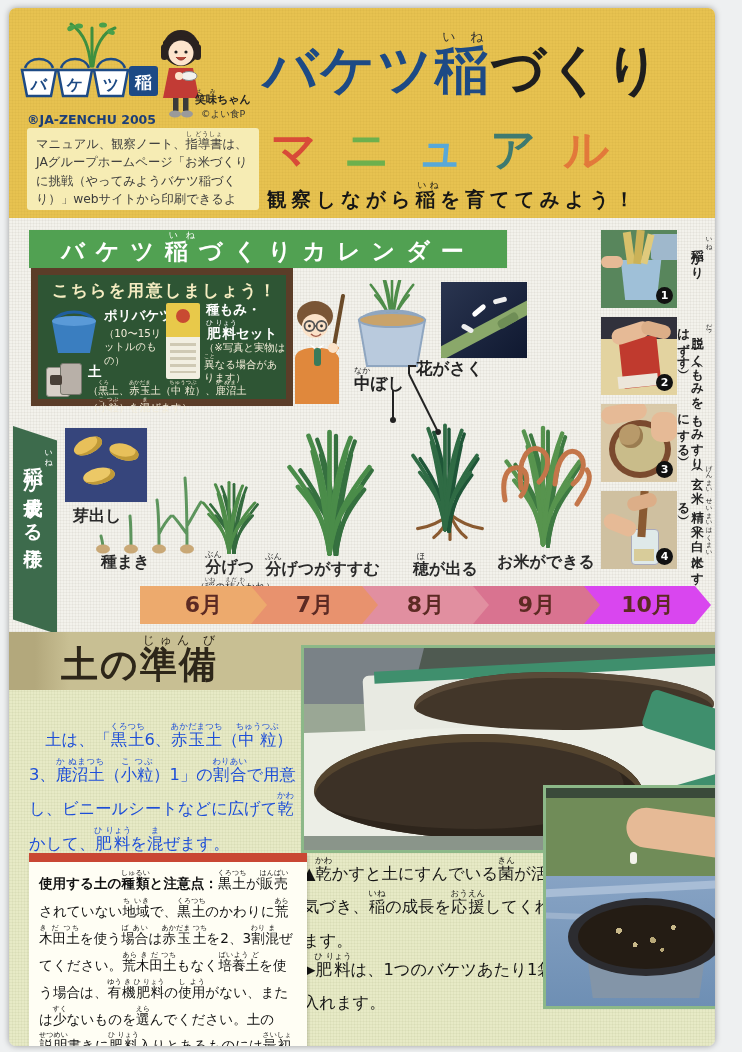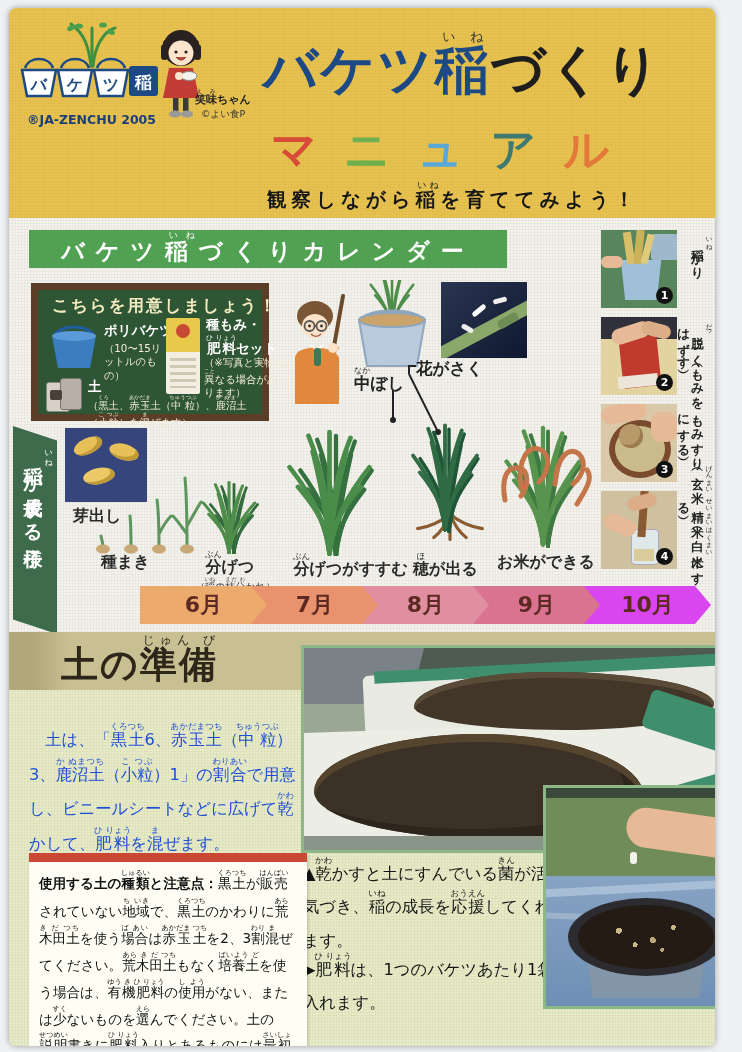--- a/index.html
+++ b/index.html
@@ -36,21 +36,21 @@
   #cal-bg{left:0;top:210px;width:706px;height:414px;background:#f3f2ec;
     background-image:repeating-linear-gradient(0deg,rgba(90,80,60,.05) 0 1px,transparent 1px 3px),repeating-linear-gradient(90deg,rgba(90,80,60,.05) 0 1px,transparent 1px 3px);}
   #cal-banner{left:20px;top:222px;width:478px;height:38px;background:#51a152;color:#fff;
     font-weight:bold;font-size:23px;letter-spacing:11px;text-align:center;line-height:40px;white-space:nowrap;}
   #cal-banner ruby rt{font-size:9px;}
   .side-photo{width:76px;height:78px;left:592px;overflow:hidden;position:absolute;}
   .side-label{left:674px;width:30px;height:86px;position:absolute;
     writing-mode:vertical-rl;font-size:12.5px;font-weight:600;color:#222;line-height:1.1;}
   .badge{position:absolute;right:4px;bottom:4px;width:17px;height:17px;border-radius:50%;
     background:#111;color:#fff;font-size:11px;font-weight:bold;text-align:center;line-height:17px;}
-  #prepare{left:22px;top:275px;width:238px;height:138px;background:#2e5534;
+  #prepare{left:22px;top:260px;width:262px;height:138px;background:#2e5534;
     border:7px solid #5b3d28;box-sizing:border-box;}
   #prepare-title{left:14px;top:5px;font-size:16.5px;font-weight:bold;color:#f5ecc1;letter-spacing:2px;white-space:nowrap;}
   .prep-name{font-weight:bold;color:#fff;font-size:13.5px;white-space:nowrap;}
   .prep-note{color:#f2ecd8;font-size:10.3px;line-height:1.3;}
   #ribbon{left:4px;top:418px;width:44px;height:208px;background:#3d6b4c;
     clip-path:polygon(0 0,100% 7%,100% 100%,0 93%);}
   #ribbon-text{left:12px;top:436px;height:180px;writing-mode:vertical-rl;
     color:#fff;font-weight:bold;font-size:19px;letter-spacing:2px;}
   #ribbon-text ruby rt{font-size:8px;}
   .stage-label{position:absolute;font-size:16px;font-weight:600;color:#2a2a2a;white-space:nowrap;}
@@ -166,20 +166,21 @@
         <circle cx="30" cy="52" r="4" fill="#fde4cc"></circle>
         <rect x="24" y="74" width="5.5" height="13" fill="#3a3a3a"></rect>
         <rect x="34" y="74" width="5.5" height="13" fill="#3a3a3a"></rect>
         <ellipse cx="26" cy="90" rx="6" ry="3.5" fill="#9a9a9a"></ellipse>
         <ellipse cx="38" cy="90" rx="6" ry="3.5" fill="#9a9a9a"></ellipse>
       </svg>
     </div>
     <div class="abs" id="mascot-name"><ruby>笑味<rt>え み</rt></ruby>ちゃん</div>
     <div class="abs" id="mascot-credit">©よい食P</div>
 
+    <div class="abs" id="manual-note">マニュアル、観察ノート、<ruby>指導書<rt>し どうしょ</rt></ruby>は、JAグループホームページ「お米づくりに挑戦（やってみようバケツ稲づくり）」webサイトから印刷できるよ</div>
 
     <div class="abs" id="title1">
       <span class="blue">バケツ<ruby>稲<rt>いね</rt></ruby></span><span class="black">づくり</span>
     </div>
     <div class="abs" id="title2"><span style="color: rgb(216, 75, 56);">マ</span><span style="color: rgb(109, 176, 77);">ニ</span><span style="color: rgb(88, 168, 216);">ュ</span><span style="color: rgb(62, 122, 112);">ア</span><span style="color: rgb(226, 121, 58);">ル</span></div>
     <div class="abs" id="subtitle">観察しながら<ruby>稲<rt>いね</rt></ruby>を育ててみよう！</div>
   </div>
 
   <div class="abs" id="cal-bg"></div>
 
@@ -349,21 +350,21 @@
   <div class="abs" style="left:264px;top:414px;width:120px;height:134px;">
     <svg width="120" height="134" viewBox="0 0 120 134">
       <g color="#35703f">
           <use href="#grass" transform="translate(16,10) scale(0.94 0.96)"></use>
         </g>
       <g color="#4a8c49">
           <use href="#grass" transform="translate(4,6) scale(1.05 0.98)"></use>
         </g>
     </svg>
   </div>
-  <div class="stage-label" style="left:284px;top:544px;font-family:Liberation Serif, serif;"><ruby>分<rt>ぶん</rt></ruby>げつがすすむ</div>
+  <div class="stage-label" style="left:256px;top:544px;font-family:Liberation Serif, serif;"><ruby>分<rt>ぶん</rt></ruby>げつがすすむ</div>
 
   <div class="abs" style="left:392px;top:414px;width:92px;height:140px;">
     <svg width="92" height="140" viewBox="0 0 92 140">
       <use href="#roots" transform="translate(4,-14) scale(0.9 0.9)"></use>
       <g color="#1f5638">
           <use href="#grass" transform="translate(10,4) scale(0.76 0.82)"></use>
         </g>
       <g color="#2f6b44">
           <use href="#grass" transform="translate(2,0) scale(0.84 0.84)"></use>
         </g>

